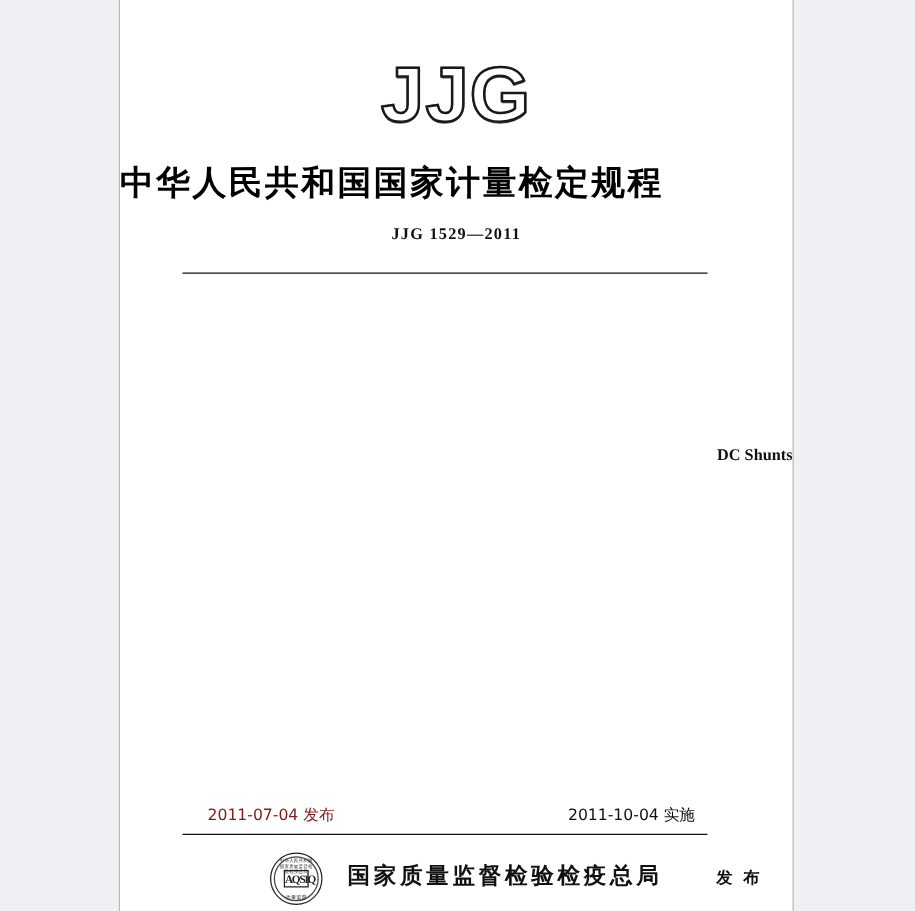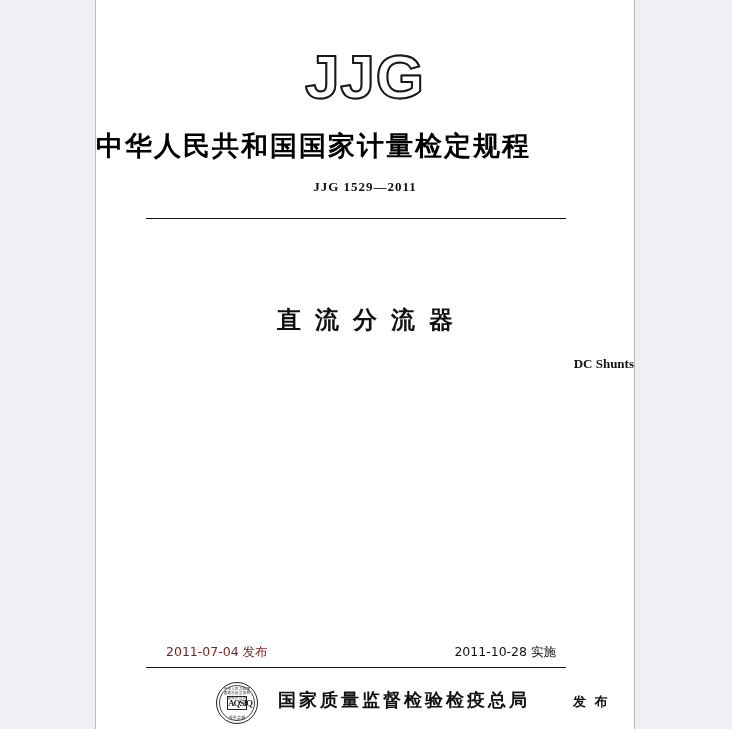--- a/index.html
+++ b/index.html
@@ -262,26 +262,25 @@
       <span class="logo">JJG</span>
       <div class="logo-shade"></div>
     </div>
 
     <div class="cn-title">中华人民共和国国家计量检定规程</div>
 
     <div class="std-no">JJG 1529—2011</div>
 
     <div class="rule"></div>
 
-    <div class="doc-title">直流分流器</div>
     <div class="doc-title-en">DC Shunts</div>
 
     <div class="dates">
       <span class="date-issue">2011-07-04 发布</span>
-      <span class="date-effective">2011-10-28 实施</span>
+      <span class="date-effective">2011-10-04 实施</span>
     </div>
     <div class="rule-bottom"></div>
 
     <div class="publisher">
       <div class="emblem">
         <div class="ring"></div>
         <div class="ring2"></div>
         <div class="top-arc">中华人民共和国国家质量监督检验检疫总局</div>
         <div class="core">AQSIQ</div>
         <div class="bot-arc">质量监督</div>

